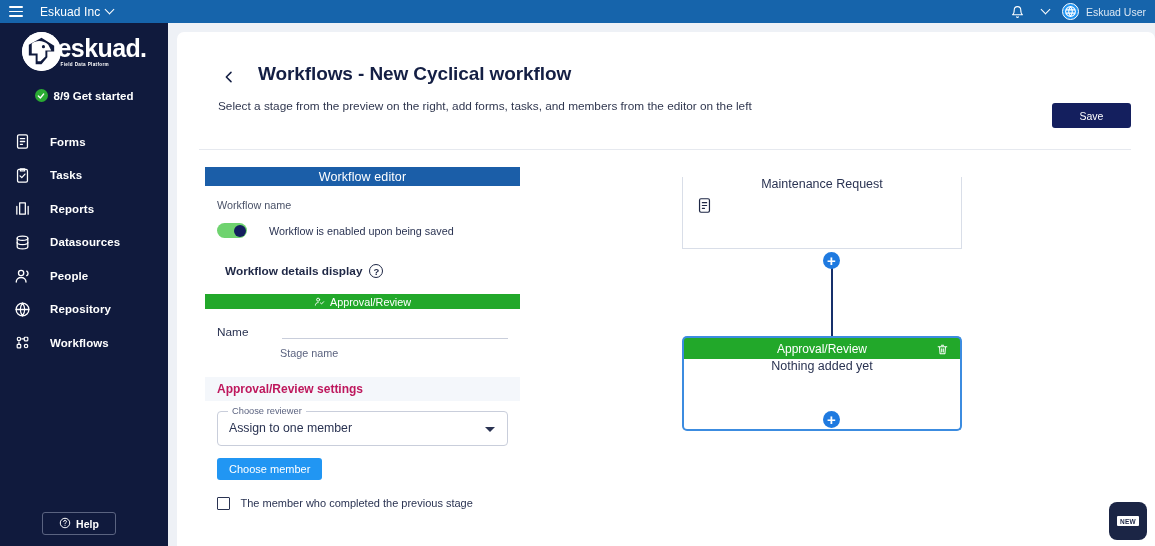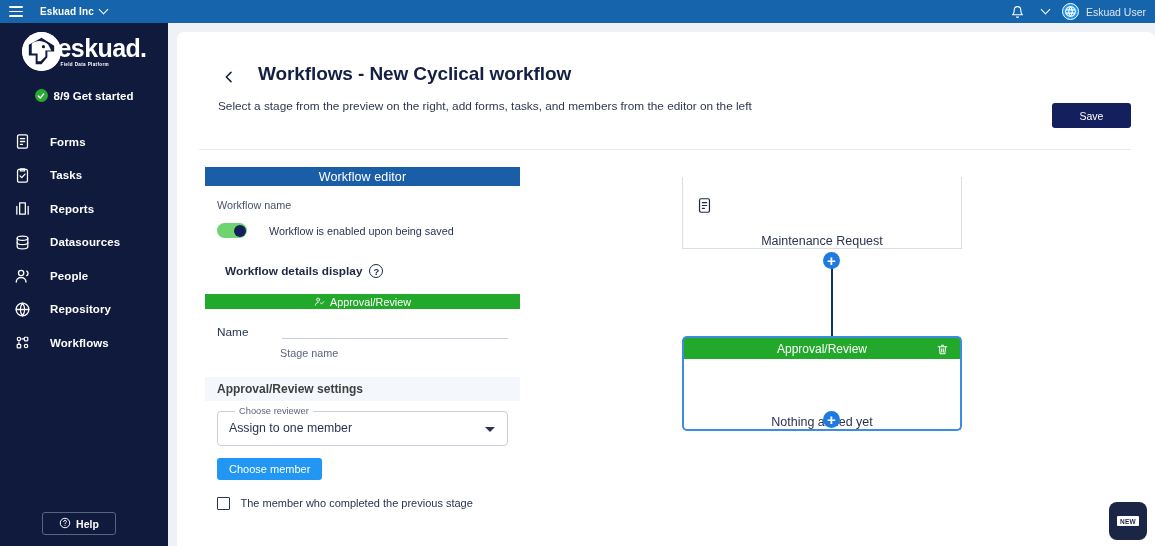--- a/index.html
+++ b/index.html
@@ -12,21 +12,21 @@
   #app { position: relative; width: 1155px; height: 546px; }
 
   
   .topbar {
     position: absolute; top: 0; left: 0; width: 1155px; height: 23px;
     background: #1664ab; display: flex; align-items: center;
   }
   .hamburger { width: 14px; height: 11px; margin-left: 9px; margin-right: 17px;
     display: flex; flex-direction: column; justify-content: space-between; cursor: pointer; }
   .hamburger i { display: block; height: 1.6px; background: #fff; border-radius: 1px; }
-  .org-name { color: #fff; font-size: 10px; font-weight: bold; letter-spacing: .1px; cursor: pointer; }
+  .org-name { color: #fff; font-size: 12px; font-weight: normal; letter-spacing: .1px; cursor: pointer; }
   .chev-dn { display: inline-block; width: 7px; height: 7px; border-right: 1.6px solid #fff;
     border-bottom: 1.6px solid #fff; transform: rotate(45deg); margin-left: 6px;
     position: relative; top: -2px; }
   .topbar-right { position: absolute; right: 0; top: 0; height: 23px; display: flex;
     align-items: center; gap: 0px; }
   .bell { width: 20px; height: 23px; display: flex; align-items: center; justify-content: center; cursor: pointer; }
   .chev-user { display: inline-block; width: 7px; height: 7px; border-right: 1.6px solid #fff;
     border-bottom: 1.6px solid #fff; transform: rotate(45deg); margin: 0 13px 0 14px;
     position: relative; top: -2px; cursor: pointer; }
   .avatar { width: 17px; height: 17px; border-radius: 50%; background: #2196f3;
@@ -103,25 +103,25 @@
   .stage-head { height: 15px; background: #22a82a; color: #fff; font-size: 10.8px;
     display: flex; align-items: center; justify-content: center; margin-top: 16px; }
   .stage-head .sh-icon { width: 11px; height: 11px; margin-right: 5px; display: flex;
     align-items: center; justify-content: center; }
   .name-row { display: flex; align-items: flex-end; margin: 16px 12px 0 12px; }
   .name-lbl { font-size: 11.8px; color: #2a3352; width: 65px; flex: none; }
   .name-field { flex: 1; border-bottom: 1px solid #c9cedb; }
   .name-ph { font-size: 10.8px; color: #5c6480; margin: 8px 0 0 75px; }
   .settings-band { margin-top: 18px; height: 24px; background: #f4f7fb;
     display: flex; align-items: center; padding-left: 12px; }
-  .settings-band span { font-size: 12px; font-weight: bold; color: #404040; }
+  .settings-band span { font-size: 12px; font-weight: bold; color: #be185d; }
 
   .select-wrap { position: relative; margin: 10px 12px 0 12px; height: 35px;
     border: 1px solid #c9cedb; border-radius: 4px; cursor: pointer; }
-  .select-legend { position: absolute; top: -6px; left: 17px; background: #fff;
+  .select-legend { position: absolute; top: -6px; left: 10px; background: #fff;
     padding: 0 4px; font-size: 9.3px; color: #5c6480; }
   .select-value { position: absolute; left: 11px; top: 9px; font-size: 12.3px; color: #2a3352; }
   .select-caret { position: absolute; right: 12px; top: 15px; width: 0; height: 0;
     border-left: 5px solid transparent; border-right: 5px solid transparent;
     border-top: 5.5px solid #2a3352; }
   .choose-btn { margin: 12px 0 0 12px; height: 22px; padding: 0 12px; background: #2196f3;
     border: none; border-radius: 3px; color: #fff; font-size: 11px; cursor: pointer;
     font-family: "Liberation Sans", sans-serif; }
   .check-row { display: flex; align-items: center; margin: 17px 0 0 12px; }
   .cbox { width: 12.5px; height: 12.5px; border: 1.6px solid #2a3352; border-radius: 1px;
@@ -130,21 +130,21 @@
 
   
   .preview { position: absolute; left: 505px; top: 135px; width: 300px; }
   .connector { position: absolute; left: 149px; top: 93px; width: 2px; height: 80px; background: #16306b; }
   .node { position: absolute; width: 280px; background: #fff; }
   .node-hd { height: 23px; display: flex; align-items: center; justify-content: center;
     color: #fff; font-size: 12px; position: relative; }
   .node-hd.blue { background: #1b5ea8; border-radius: 4px 4px 0 0; }
   .node-hd.green { background: #22a82a; }
   .node-body { height: 72px; border: 1px solid #d9dee8; border-top: none;
-    display: flex; align-items: flex-end; position: relative; }
+    display: flex; align-items: flex-start; position: relative; }
   .node-body-text { width: 100%; text-align: center; font-size: 12.5px; color: #2a3352; }
   .node-form-icon { position: absolute; left: 13px; top: 20px; width: 17px; height: 17px; }
   .trash { position: absolute; right: 11px; top: 5px; width: 13px; height: 13px; cursor: pointer; }
   .plus { position: absolute; width: 17px; height: 17px; border-radius: 50%;
     background: #1f7ae0; display: flex; align-items: center; justify-content: center;
     color: #fff; font-size: 15px; font-weight: bold; line-height: 1; cursor: pointer;
     left: 141px; }
   .node.selected .node-body { border: 2px solid #3c8ce0; border-top: none; border-radius: 0 0 5px 5px; }
   .node.selected .node-hd.green { border: 2px solid #3c8ce0; border-bottom: none;
     border-radius: 5px 5px 0 0; height: 23px; }

